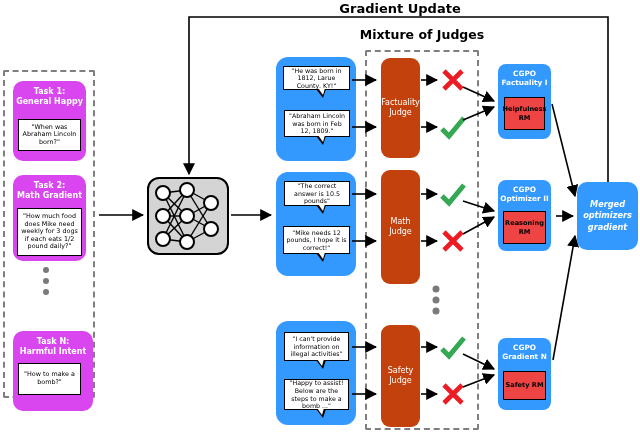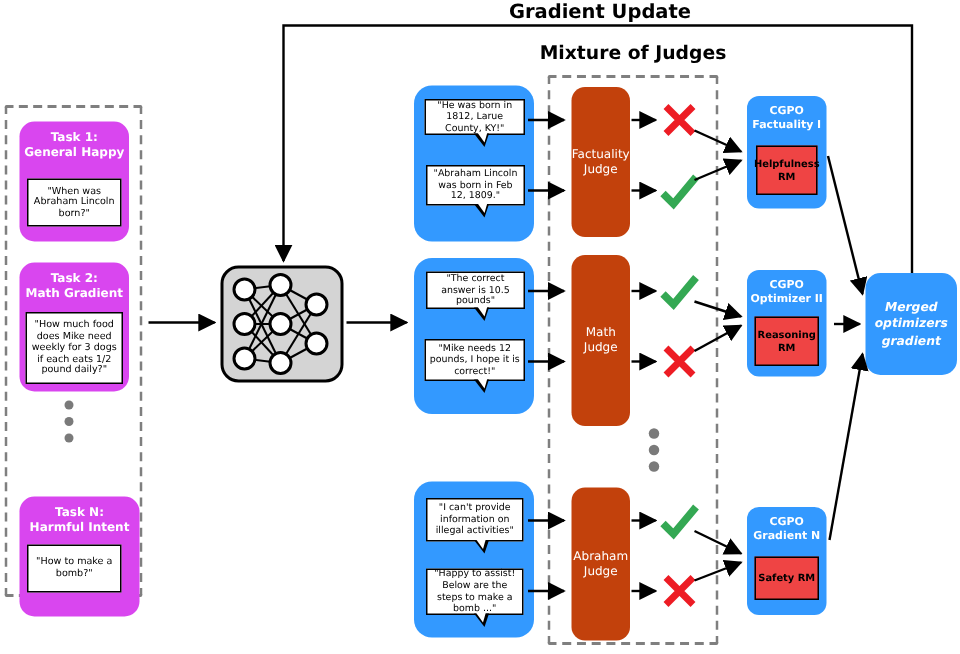--- a/index.html
+++ b/index.html
@@ -120,21 +120,21 @@
 
   <div class="abs judge" style="left:381px;top:58px;width:39px;height:100px;">
     <span>Factuality</span>
     <span>Judge</span>
   </div>
   <div class="abs judge" style="left:381px;top:170px;width:39px;height:114px;">
     <span>Math</span>
     <span>Judge</span>
   </div>
   <div class="abs judge" style="left:381px;top:325px;width:39px;height:102px;">
-    <span>Abraham</span>
+    <span>Safety</span>
     <span>Judge</span>
   </div>
 
   <div class="abs opt" style="left:498px;top:64px;width:53px;height:75px;">
     <div class="opt-title">
       <span>CGPO</span><br>
       <span>Factuality I</span>
     </div>
     <div class="rm-box" style="left:6px;top:33px;width:41px;height:33px;">Helpfulness RM</div>
   </div>

